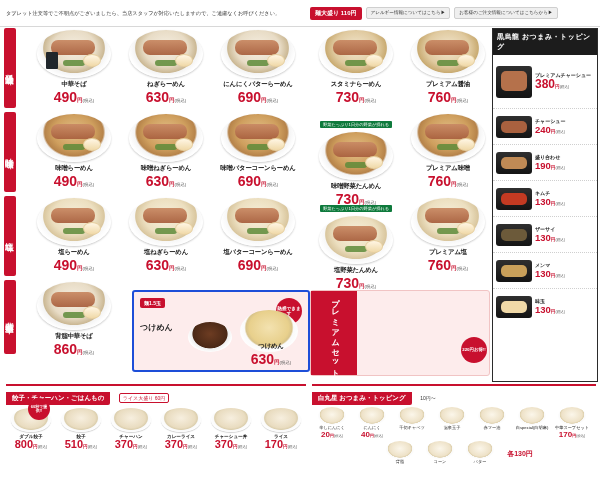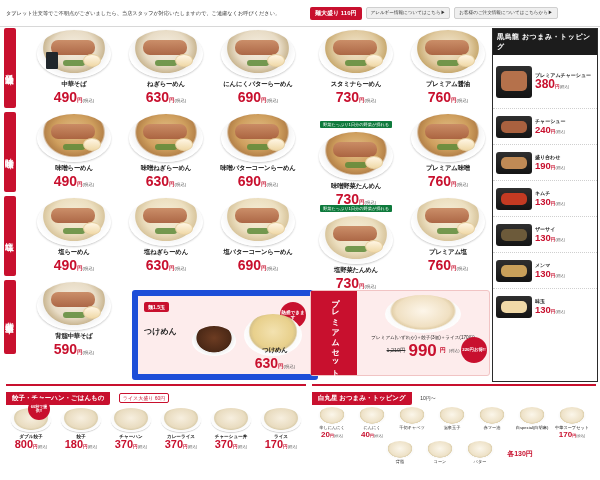--- a/index.html
+++ b/index.html
@@ -78,21 +78,21 @@
   .price .yen{font-size:5.6px;font-weight:bold;}
   .price .tax{font-size:4.4px;color:#555;font-weight:normal;}
   .tag-green{
     display:inline-block;background:#0e7a3c;color:#fff;font-size:4.2px;
     padding:1px 3px;border-radius:1px;margin-bottom:1px;
   }
 
   
   .tsuke{
     position:absolute;left:132px;top:290px;width:174px;height:78px;
-    background:#fdecec;border:6px solid #1d4ed8;border-radius:3px;
+    background:#fdecec;border:2px solid #1d4ed8;border-radius:3px;
   }
   .tsuke-title{
     position:absolute;left:6px;top:30px;font-size:8px;font-weight:bold;color:#222;
   }
   .chip-red{
     position:absolute;background:#c8102e;color:#fff;font-size:5px;font-weight:bold;
     padding:2px 4px;border-radius:2px;
   }
   .chip-hot{
     position:absolute;right:6px;top:6px;width:26px;height:26px;border-radius:50%;
@@ -323,21 +323,21 @@
     </div>
 
     <div class="row">
       <div class="cell">
         <div class="bowl">
             <span class="chashu"></span>
             <span class="green"></span>
             <span class="egg"></span>
           </div>
         <div class="cname">背脂中華そば</div>
-        <div class="price"><span>590</span><span class="yen">円</span><span class="tax">(税込)</span></div>
+        <div class="price"><span>860</span><span class="yen">円</span><span class="tax">(税込)</span></div>
       </div>
     </div>
   </div>
 
   <div class="grid" style="left:310px;width:184px;">
     <div class="row">
       <div class="cell">
         <div class="bowl prem">
             <span class="chashu"></span>
             <span class="green"></span>
@@ -409,30 +409,20 @@
     <div class="tsuke-bowl"></div>
     <div class="noodleplate"></div>
     <div style="position:absolute;left:104px;top:48px;text-align:center;width:66px;">
       <div class="cname">つけめん</div>
       <div class="price"><span>630</span><span class="yen">円</span><span class="tax">(税込)</span></div>
     </div>
   </div>
 
   <div class="premset">
     <div class="premset-head">プレミアムセット</div>
-    <div class="premset-body">
-      <div class="pset-plate"></div>
-      <div class="pset-desc">プレミアム(いずれか)＋餃子(3個)＋ライス(170円)</div>
-      <div class="pset-line">
-        <span class="strike">1,210円</span>
-        <span class="big990">990</span>
-        <span class="yen" style="color:#c8102e;font-weight:bold;font-size:6px;">円</span>
-        <span class="tax" style="font-size:4px;color:#555;">(税込)</span>
-      </div>
-    </div>
     <div class="disc-badge">220円お得!!</div>
   </div>
 
   <div class="rightpanel">
     <div class="rp-head">黒烏龍 おつまみ・トッピング</div>
 
     <div class="rp-item" style="height:54px;">
       <div class="rp-plate" style="height:32px;">
           <i style="background:#b5714b;height:20px;"></i>
         </div>
@@ -508,21 +498,21 @@
     <span class="rice-note">ライス大盛り 60円</span>
     <div class="dishrow">
       <div class="dish">
         <div class="dish-img"></div>
         <div class="dish-name">ダブル餃子</div>
         <div class="dish-price"><span>800</span><span class="yen">円</span><span class="tax">(税込)</span></div>
       </div>
       <div class="dish">
         <div class="dish-img"></div>
         <div class="dish-name">餃子</div>
-        <div class="dish-price"><span>180</span><span class="yen">円</span><span class="tax">(税込)</span></div>
+        <div class="dish-price"><span>510</span><span class="yen">円</span><span class="tax">(税込)</span></div>
       </div>
       <div class="dish">
         <div class="dish-img"></div>
         <div class="dish-name">チャーハン</div>
         <div class="dish-price"><span>370</span><span class="yen">円</span><span class="tax">(税込)</span></div>
       </div>
       <div class="dish">
         <div class="dish-img"></div>
         <div class="dish-name">カレーライス</div>
         <div class="dish-price"><span>370</span><span class="yen">円</span><span class="tax">(税込)</span></div>

